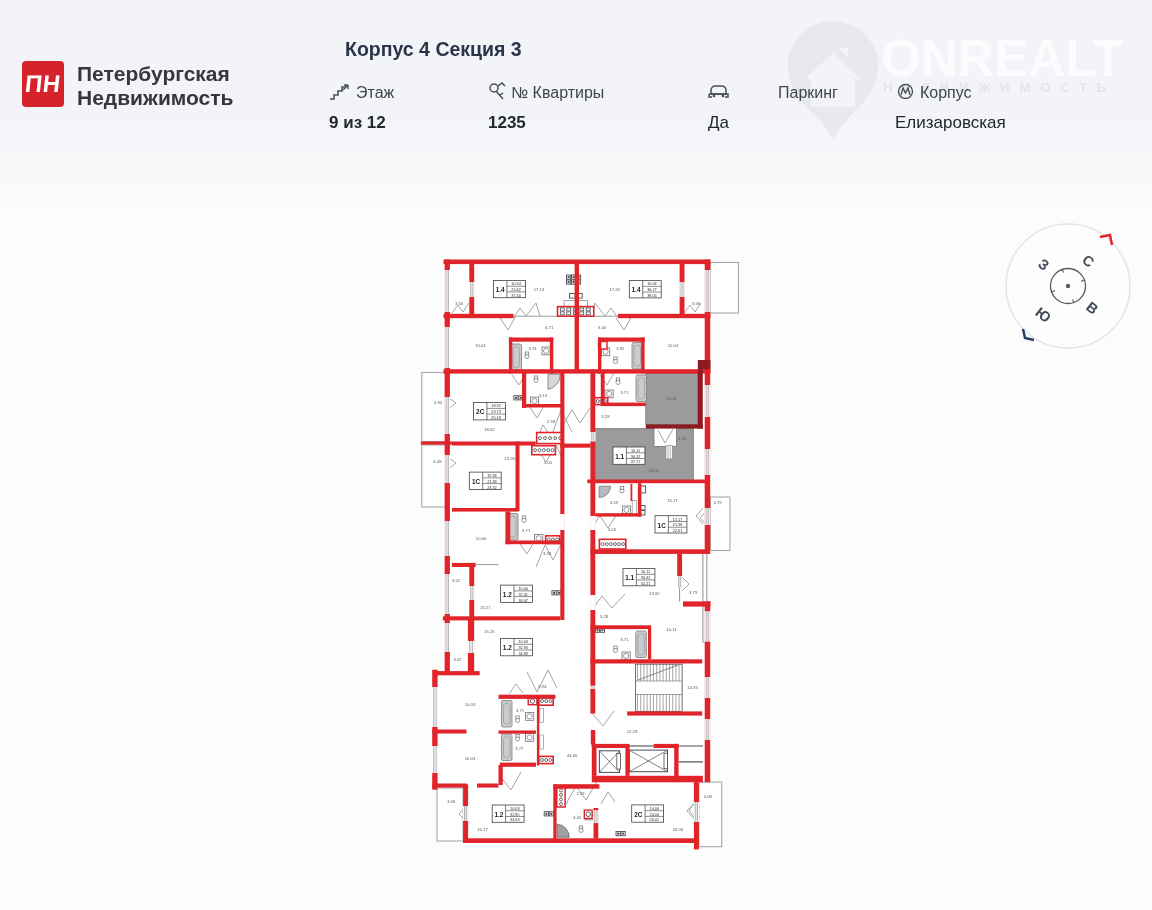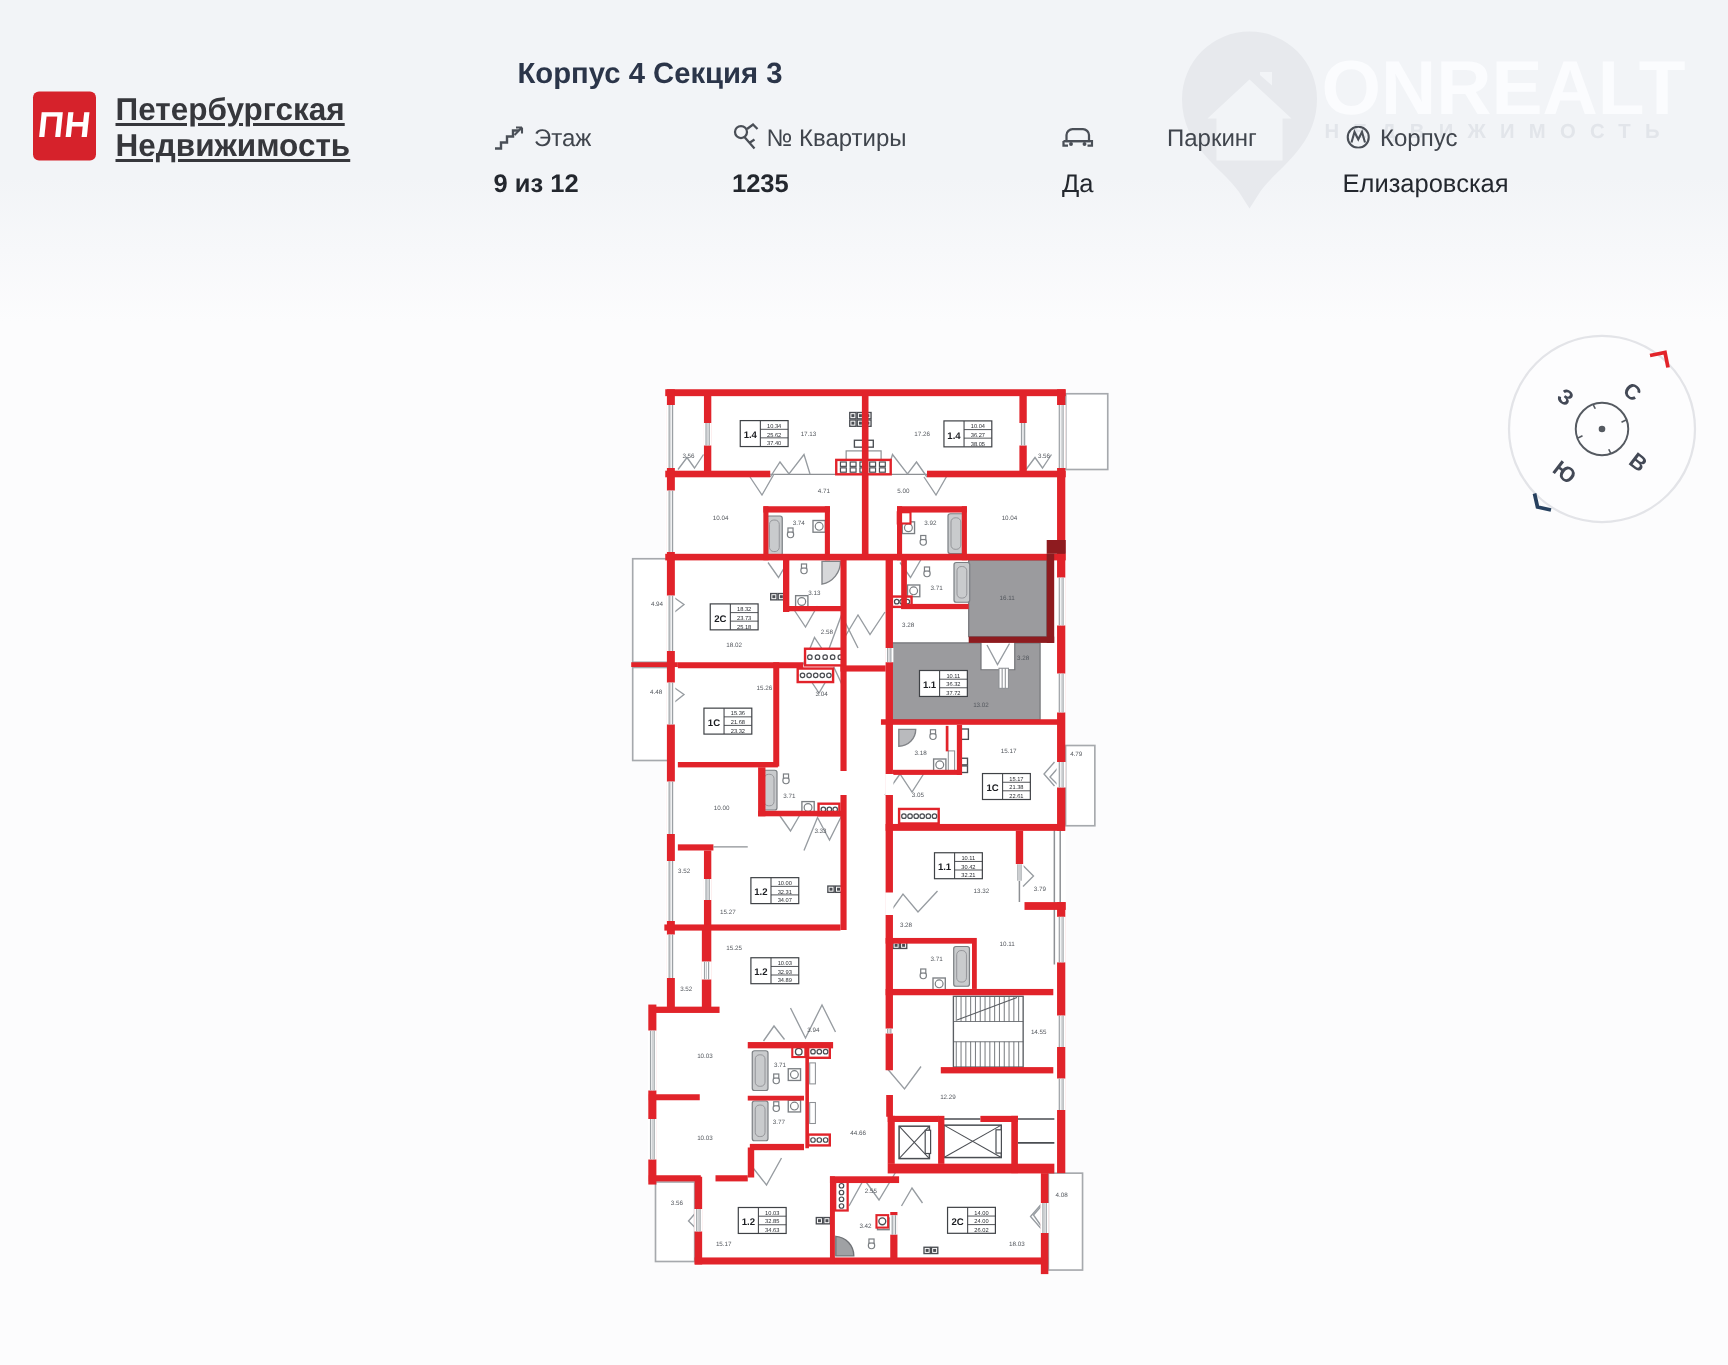--- a/index.html
+++ b/index.html
@@ -16,21 +16,21 @@
 
   <text x="881" y="76" font-family="Liberation Sans,sans-serif" font-size="51" font-weight="bold" fill="#fbfcfe" letter-spacing="0">ONREALT</text>
 
   <text x="883" y="92" font-family="Liberation Sans,sans-serif" font-size="13.5" font-weight="bold" fill="#e2e5ea" letter-spacing="9.5">НЕДВИЖИМОСТЬ</text>
 </svg>
 
 <div class="abs" style="left:22px;top:61px;width:42px;height:46px;background:#d6222b;border-radius:4px;"></div>
 
 <div class="abs" style="left:22px;top:61px;width:42px;height:46px;color:#fff;font-weight:bold;font-size:24px;text-align:center;line-height:46px;transform:skewX(-6deg);letter-spacing:0.5px;">ПН</div>
 
-<div class="abs" style="left:77px;top:62px;font-size:21px;line-height:24px;font-weight:bold;color:#36373c;text-decoration:underline;">Петербургская<br>Недвижимость</div>
+<div class="abs" style="left:77px;top:62px;font-size:21px;line-height:24px;font-weight:bold;color:#36373c;">Петербургская<br>Недвижимость</div>
 
 <div class="abs" style="left:329px;top:38px;font-size:19.5px;font-weight:bold;color:#2b3549;margin-left:16px;">Корпус 4 Секция 3</div>
 
 <svg class="abs" style="left:329px;top:84px;" width="22" height="16" viewBox="0 0 22 16">
   <path d="M1,15 L5,15 L5,11 L9,11 L9,7 L13,7 L13,3 L17,3" stroke="#4a4f57" stroke-width="1.6" fill="none"></path>
   <path d="M14,6 L19,1 M19,1 L19,5 M19,1 L15,1" stroke="#4a4f57" stroke-width="1.4" fill="none"></path>
 </svg>
 
 <div class="abs" style="left:356px;top:84px;font-size:16px;color:#40454d;">Этаж</div>
 

